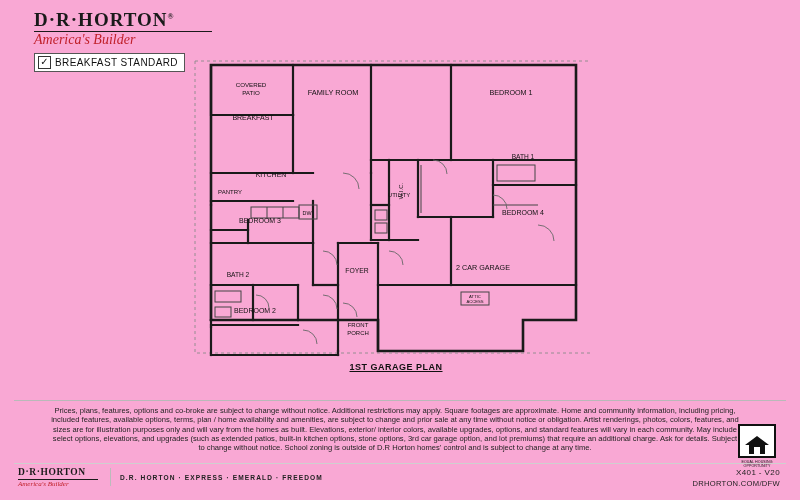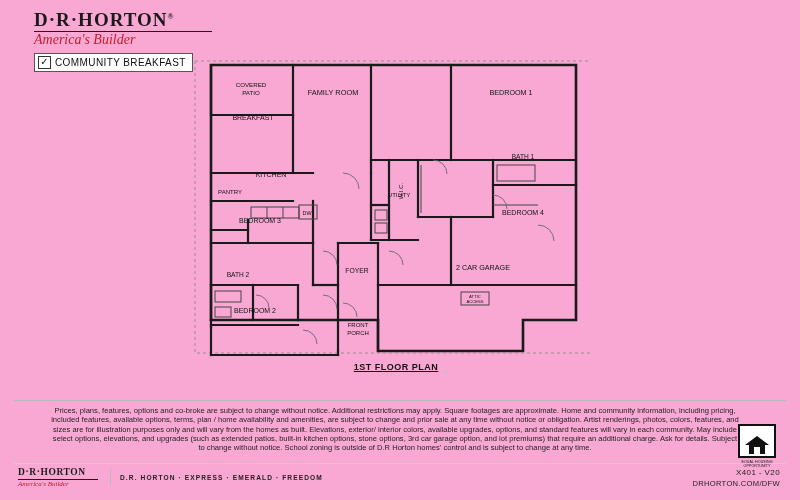--- a/index.html
+++ b/index.html
@@ -126,21 +126,21 @@
 <body>
 
 <div class="page">
 
   <div class="logo-block">
     <div class="logo-title"><span>D·R·HORTON</span><span class="reg">®</span></div>
     <div class="logo-rule"></div>
     <div class="logo-script">America's Builder</div>
     <div class="community-standard">
       <span class="cs-check">✓</span>
-      <span class="cs-text">COMMUNITY BREAKFAST</span>
+      <span class="cs-text">BREAKFAST STANDARD</span>
     </div>
   </div>
 
   <div class="plan-wrap">
     <svg class="plan-svg" width="400" height="310" viewBox="0 0 400 310" xmlns="http://www.w3.org/2000/svg">
       <g fill="none" stroke="#1a1a1a" stroke-width="2.6" stroke-linecap="square">
 
         <path d="M18,10 L383,10 L383,265 L330,265 L330,296 L185,296 L185,265 L18,265 Z"></path>
 
       </g>
@@ -267,21 +267,21 @@
         <text x="282" y="243" font-size="4.2">ATTIC</text>
         <text x="282" y="248" font-size="4.2">ACCESS</text>
       </g>
       <g font-family="Liberation Sans, sans-serif" fill="#111" text-anchor="middle">
         <text x="210" y="136" font-size="6" transform="rotate(-90 210 136)">W.I.C.</text>
       </g>
     </svg>
   </div>
 
   <div class="plan-caption">
-    <u>1ST FLOOR PLAN</u>
+    <u>1ST GARAGE PLAN</u>
   </div>
 
   <div class="divider"></div>
   <div class="disclaimer">Prices, plans, features, options and co-broke are subject to change without notice. Additional restrictions may apply.  Square footages are approximate. Home and community information, including pricing, included features, available options, terms, plan / home availability and amenities, are subject to change and prior sale at any time without notice or obligation. Artist renderings, photos, colors, features, and sizes are for illustration purposes only and will vary from the homes as built. Elevations, exterior/ interior colors, available upgrades, options, and standard features will vary in each community. May include select options, elevations, and upgrades (such as extended patios, built-in kitchen options, stone options, 3rd car garage option, and lot premiums) that require an additional charge. Ask for details. Subject to change without notice. School zoning is outside of D.R Horton homes' control and is subject to change at any time.</div>
 
   <div class="eho">
     <div class="eho-box">
       <svg width="26" height="22" viewBox="0 0 26 22">
         <path d="M13 2 L25 11 L21 11 L21 20 L5 20 L5 11 L1 11 Z" fill="#111"></path>
         <rect x="10" y="13" width="6" height="7" fill="#fff"></rect>

